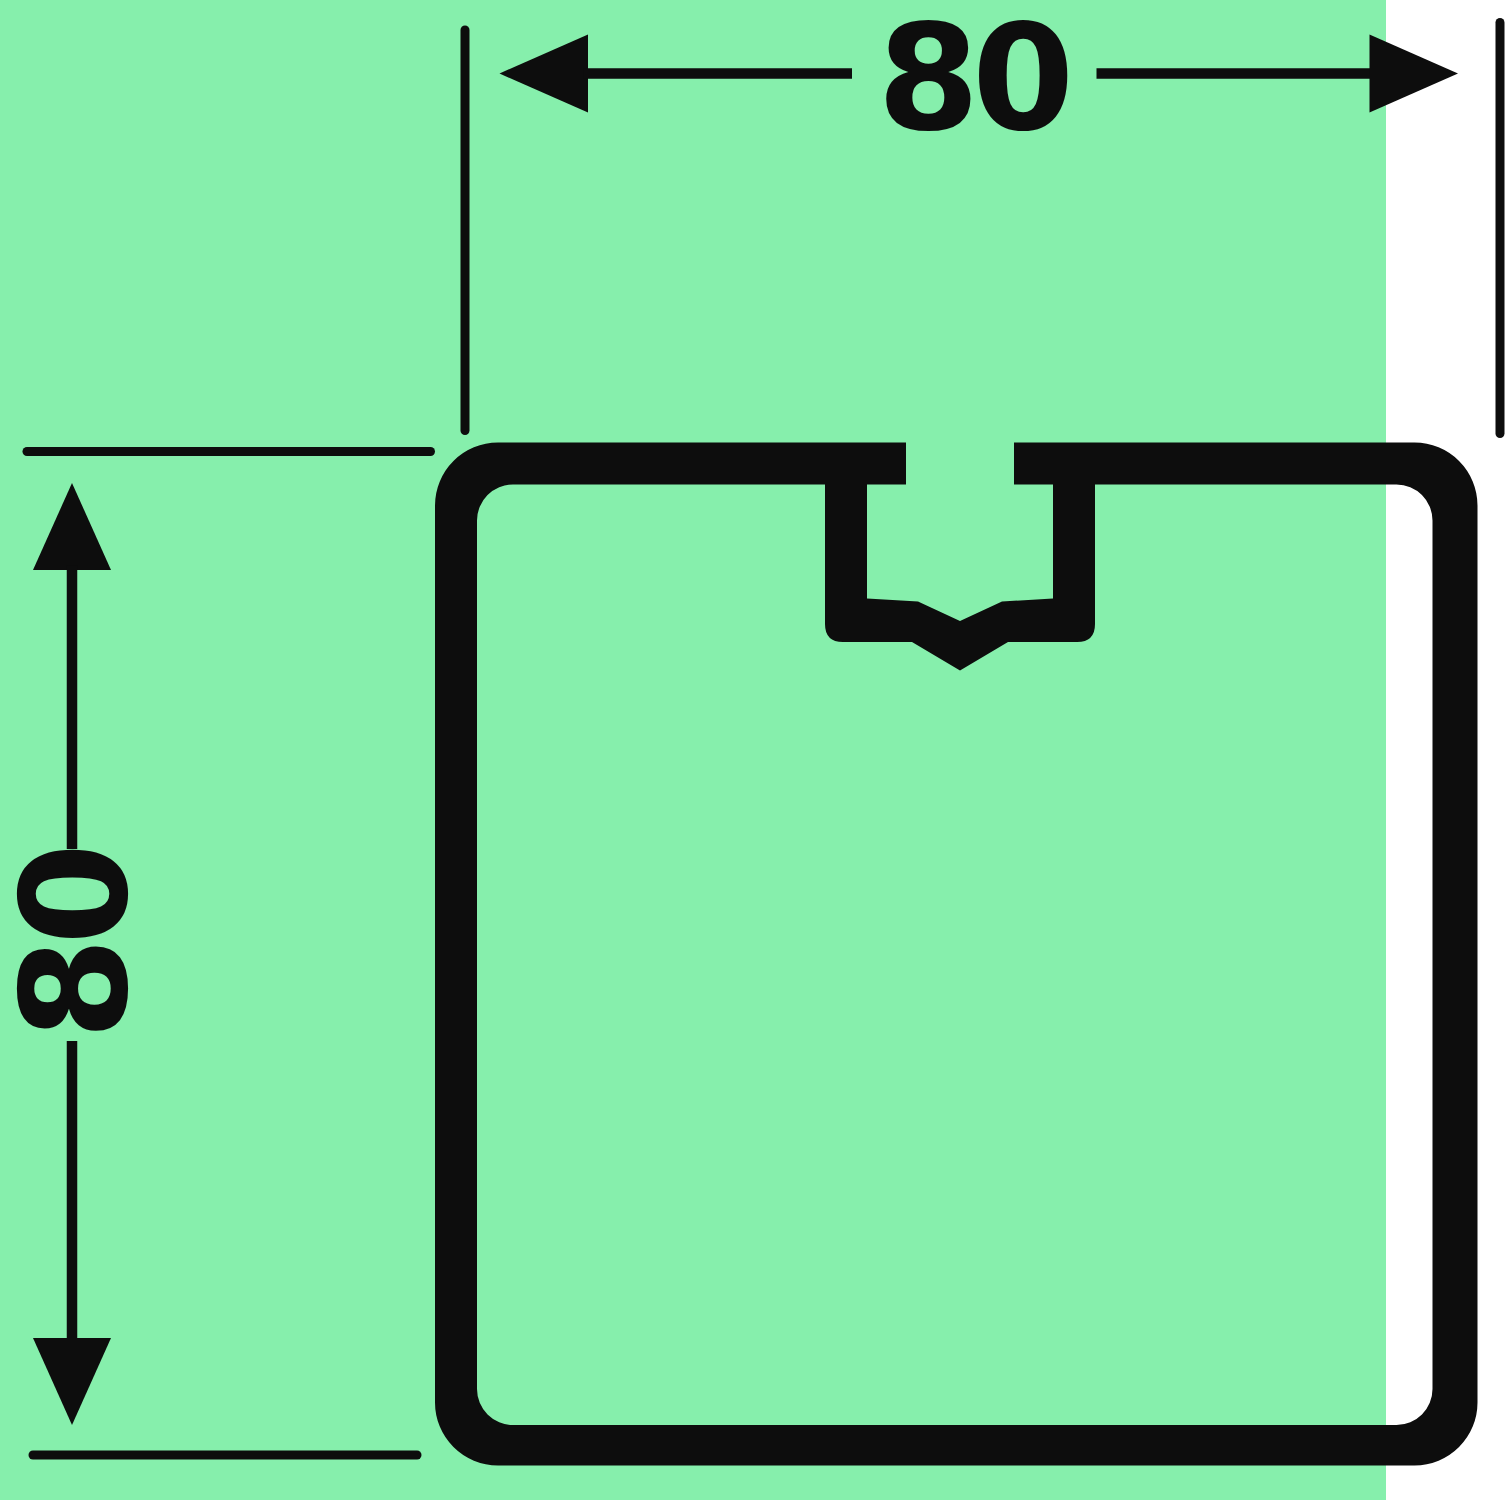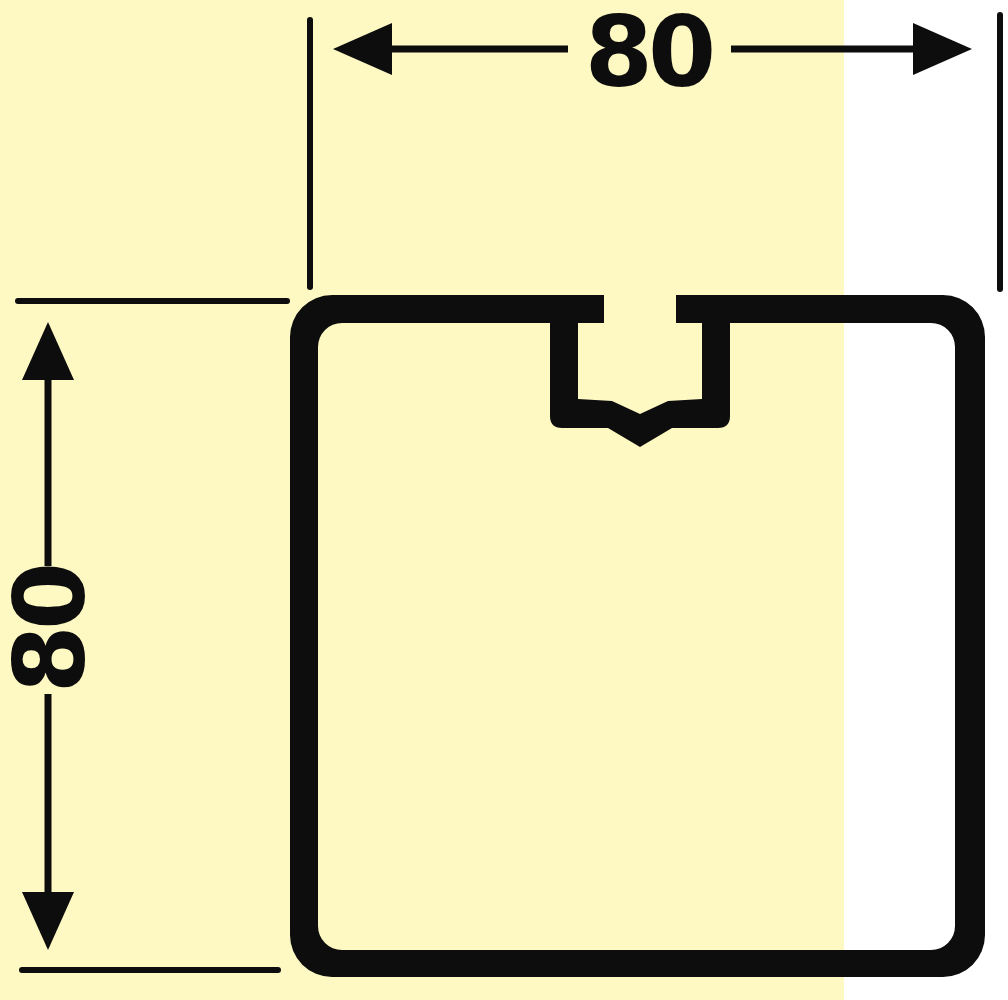--- a/index.html
+++ b/index.html
@@ -7,23 +7,23 @@
     padding: 0;
     background: #ffffff;
   }
   body {
     width: 1008px;
     height: 1000px;
     overflow: hidden;
     font-family: "DejaVu Sans", sans-serif;
   }
   .drawing-wrap {
-    width: 844px;
+    width: 924px;
     height: 1000px;
-    background: #fef9c3;
+    background: #86efac;
   }
   svg { display: block; }
   .ink-fill { fill: #0d0d0d; }
   .ink-stroke { stroke: #0d0d0d; fill: none; }
   .ext-line { stroke-width: 6; stroke-linecap: round; }
   .dim-line { stroke-width: 7; stroke-linecap: butt; }
   .dim-text {
     fill: #0d0d0d;
     font-family: "DejaVu Sans", sans-serif;
     font-weight: bold;

